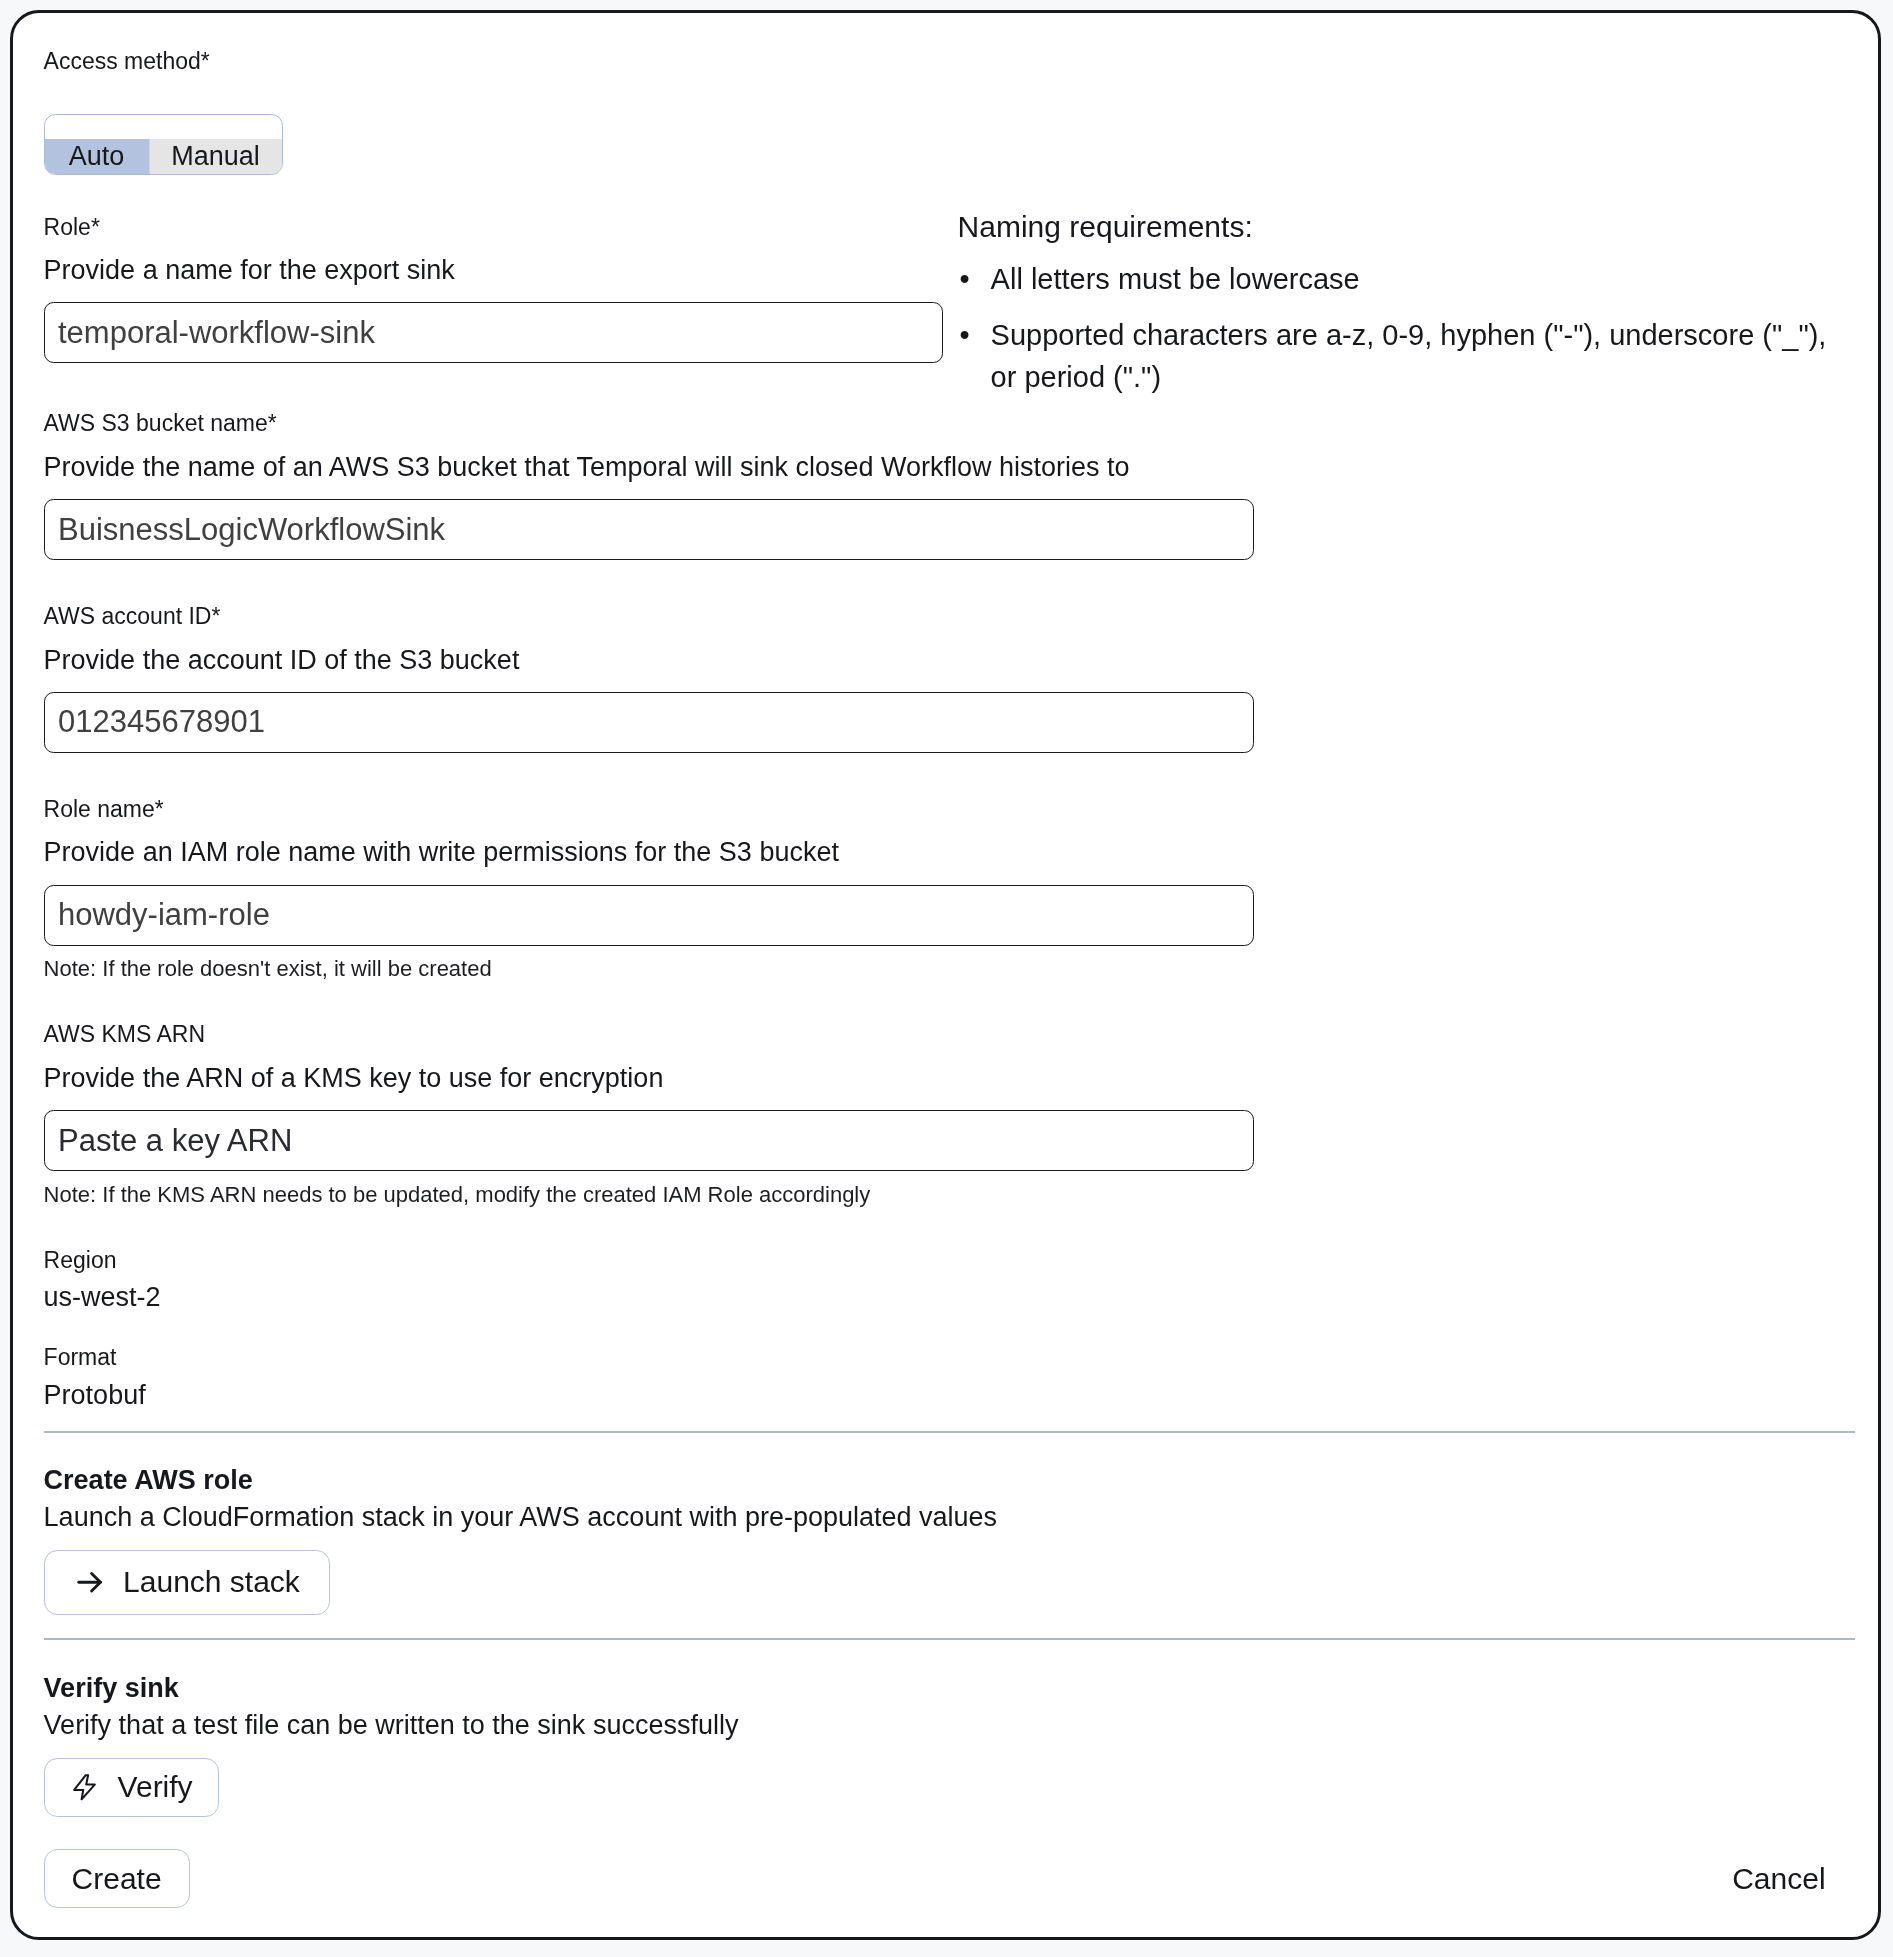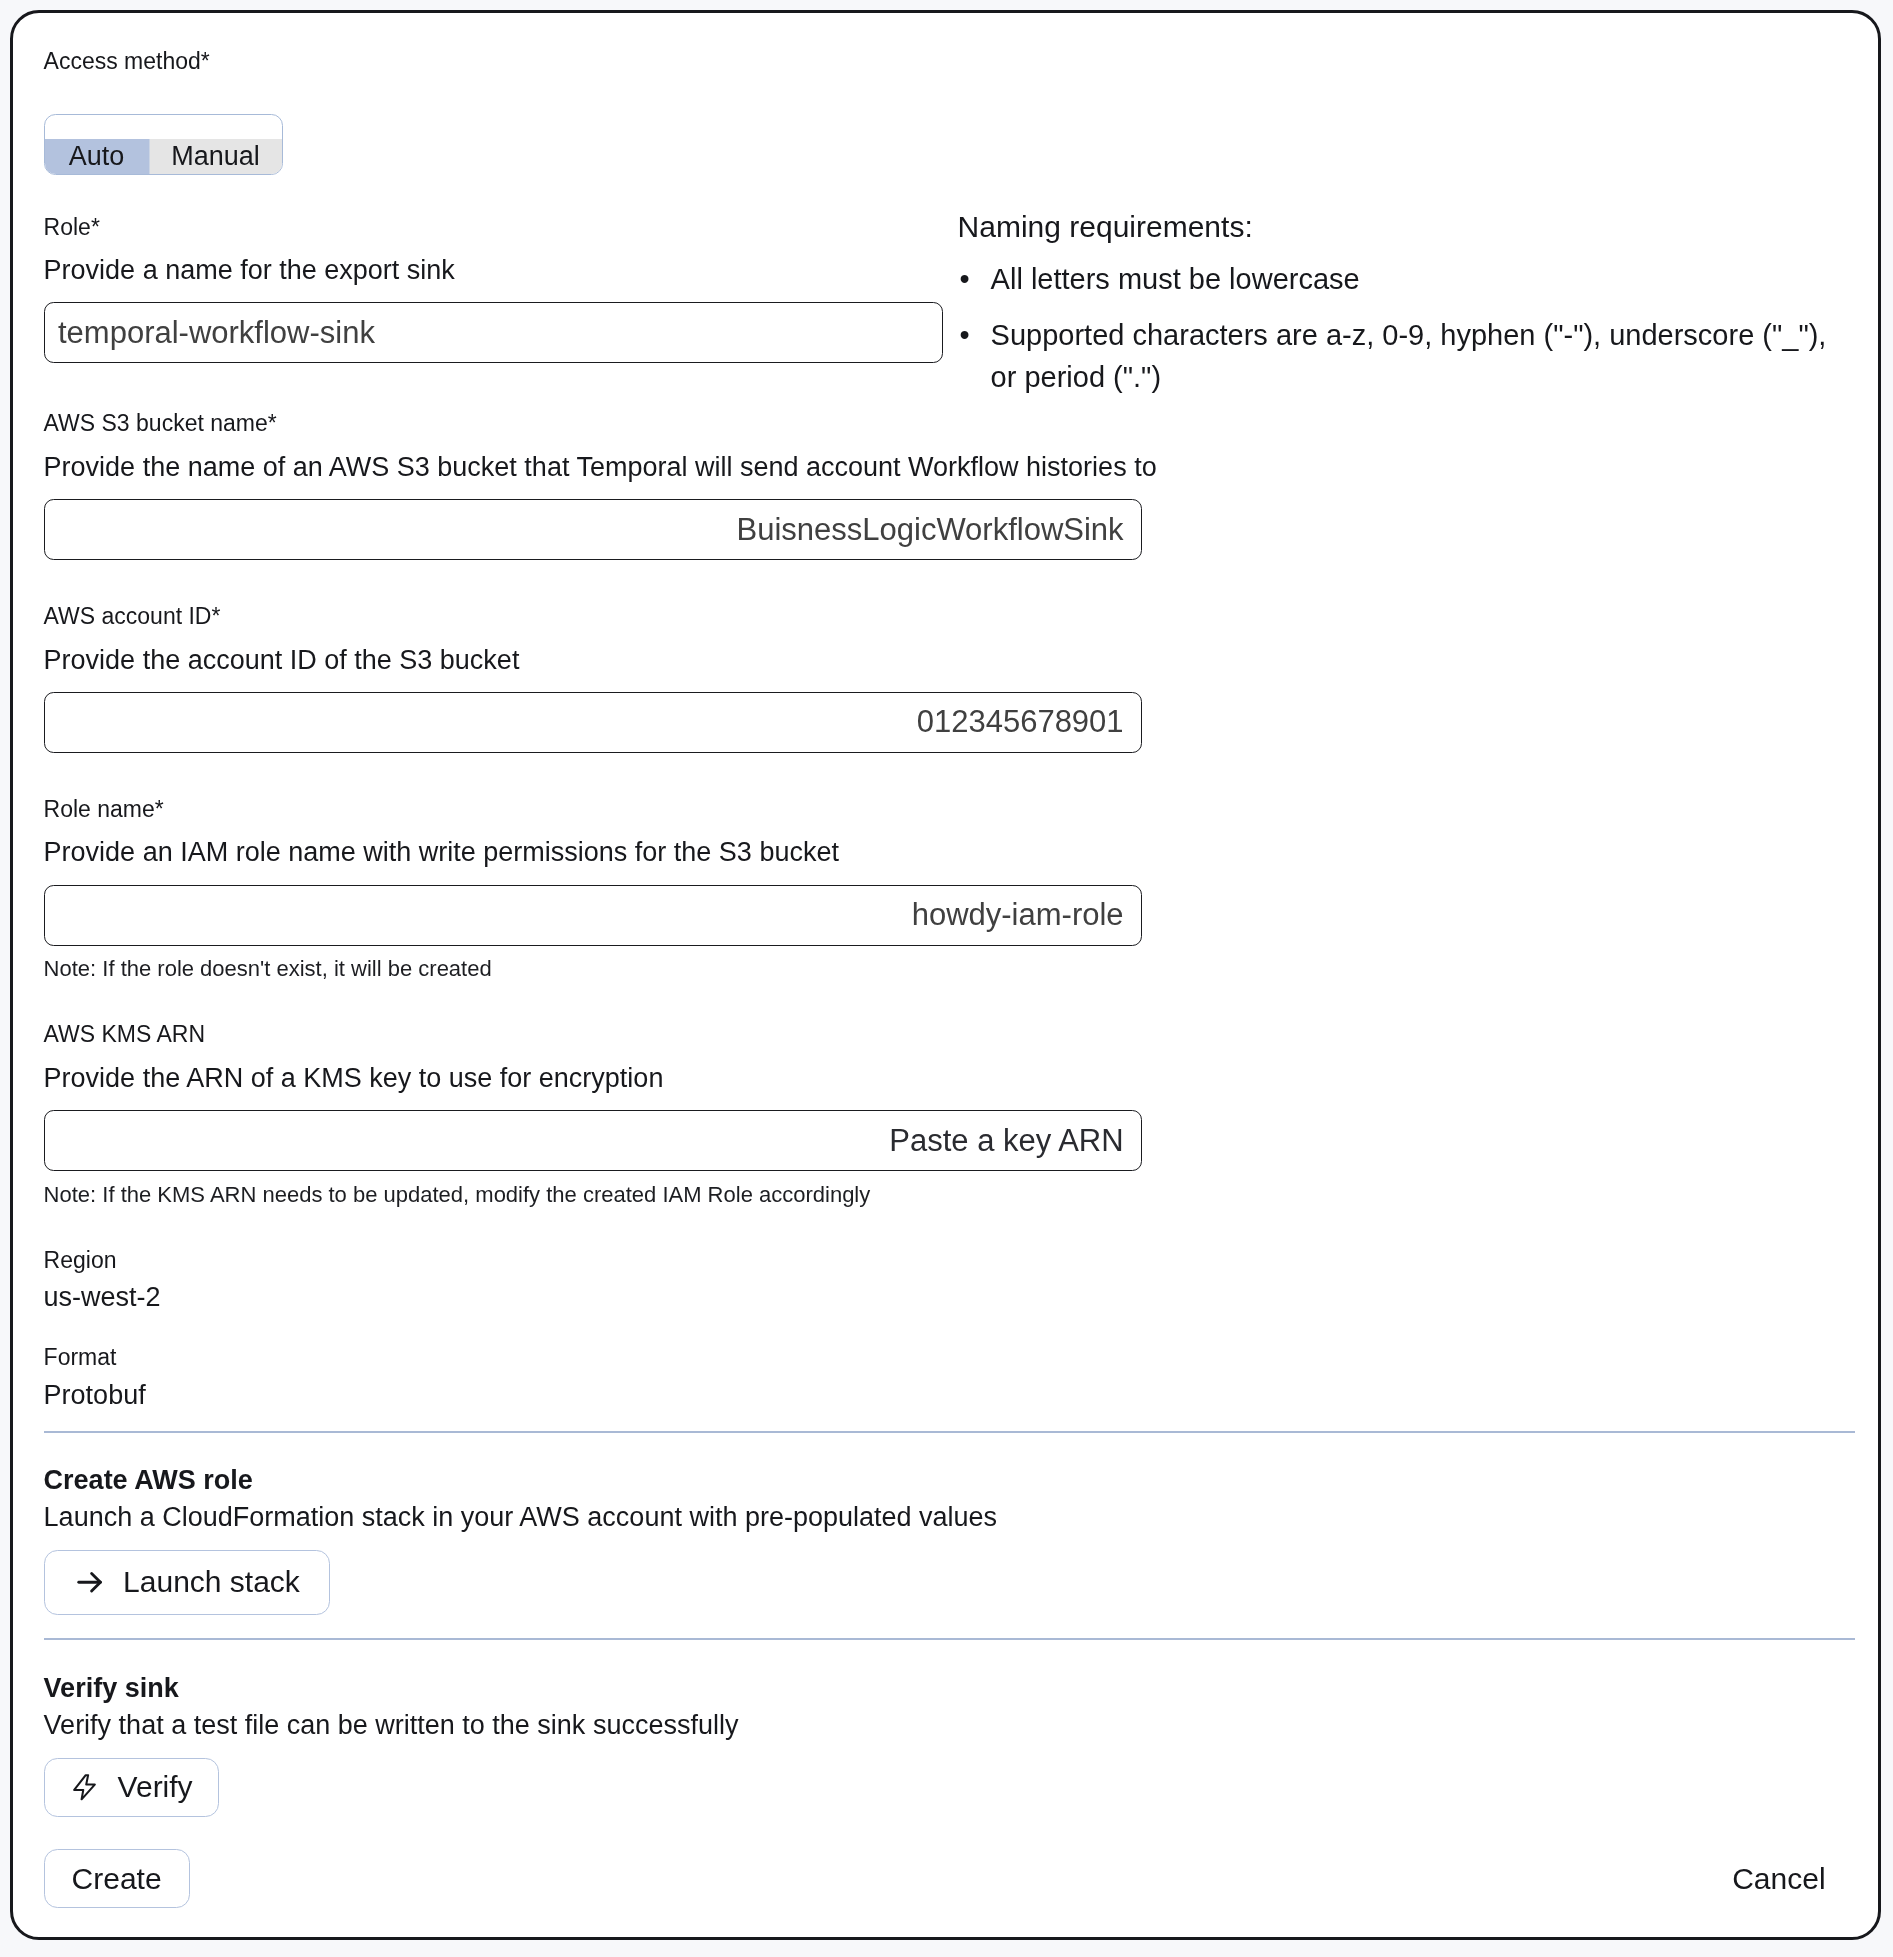--- a/index.html
+++ b/index.html
@@ -27,21 +27,21 @@
     display:block;box-sizing:border-box;
     height:61px;margin-top:15.3px;
     border:1.9px solid #1a1b1f;border-radius:9.6px;
     background:#fff;
     font-family:"Liberation Sans", sans-serif;
     font-size:31px;color:#404040;
     padding:0 17px 0 13.4px;outline:none;
   }
   .tinput::placeholder{color:#2a2b30;opacity:1;}
   .w-narrow{width:899px;}
-  .w-wide{width:1098px;text-align:right;}
+  .w-wide{width:1210px;}
   .toggle{
     margin-top:38px;width:239px;height:61px;box-sizing:border-box;
     border:1.9px solid #a7bad8;border-radius:11.5px;
     display:flex;overflow:hidden;cursor:pointer;
   }
   .seg{display:flex;align-items:center;justify-content:center;font-size:27px;color:#17181c;margin-top:24px;}
   .seg-auto{width:104px;background:#b3c2de;}
   .seg-manual{flex:1;background:#e5e5e5;border-left:1px solid #ccd5e4;}
   .tworow{position:relative;margin-top:38px;}
   .rightcol{position:absolute;left:914px;top:-3.8px;width:879px;}
@@ -102,21 +102,21 @@
       <div class="nr-title">Naming requirements:</div>
       <ul class="nr-list">
         <li>All letters must be lowercase</li>
         <li>Supported characters are a-z, 0-9, hyphen ("-"), underscore ("_"), or period (".")</li>
       </ul>
     </div>
   </div>
 
   <div class="mt48">
     <div class="label">AWS S3 bucket name*</div>
-    <div class="desc">Provide the name of an AWS S3 bucket that Temporal will send account Workflow histories to</div>
+    <div class="desc">Provide the name of an AWS S3 bucket that Temporal will sink closed Workflow histories to</div>
     <input class="tinput w-wide" type="text" value="BuisnessLogicWorkflowSink" style="">
   </div>
 
   <div class="section">
     <div class="label">AWS account ID*</div>
     <div class="desc">Provide the account ID of the S3 bucket</div>
     <input class="tinput w-wide" type="text" value="012345678901" style="">
   </div>
 
   <div class="section">

